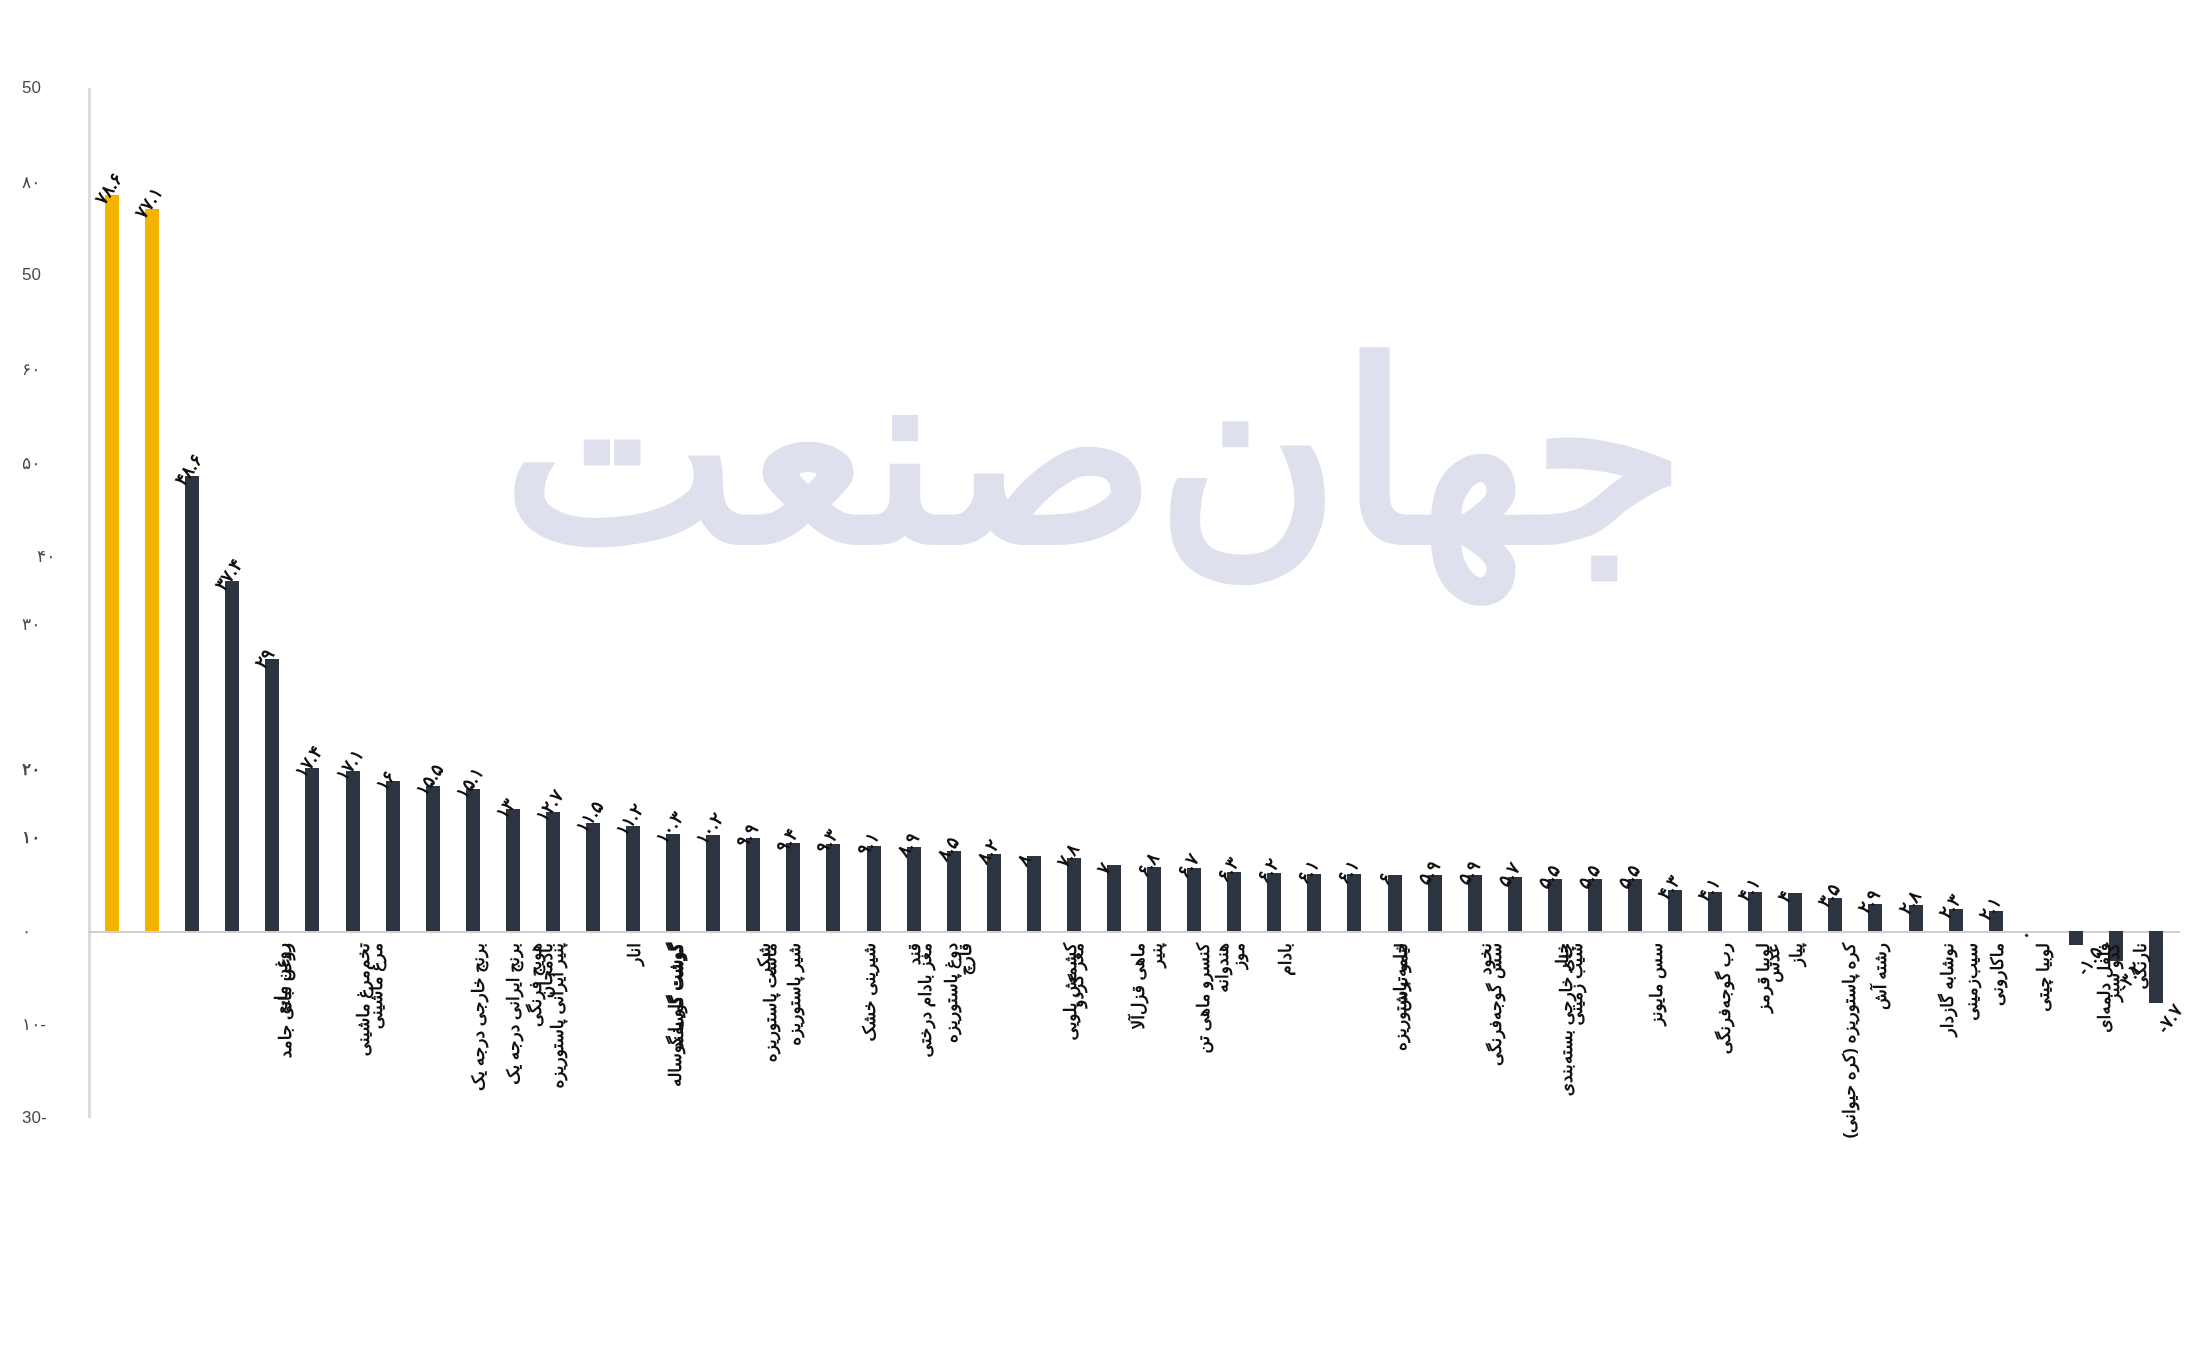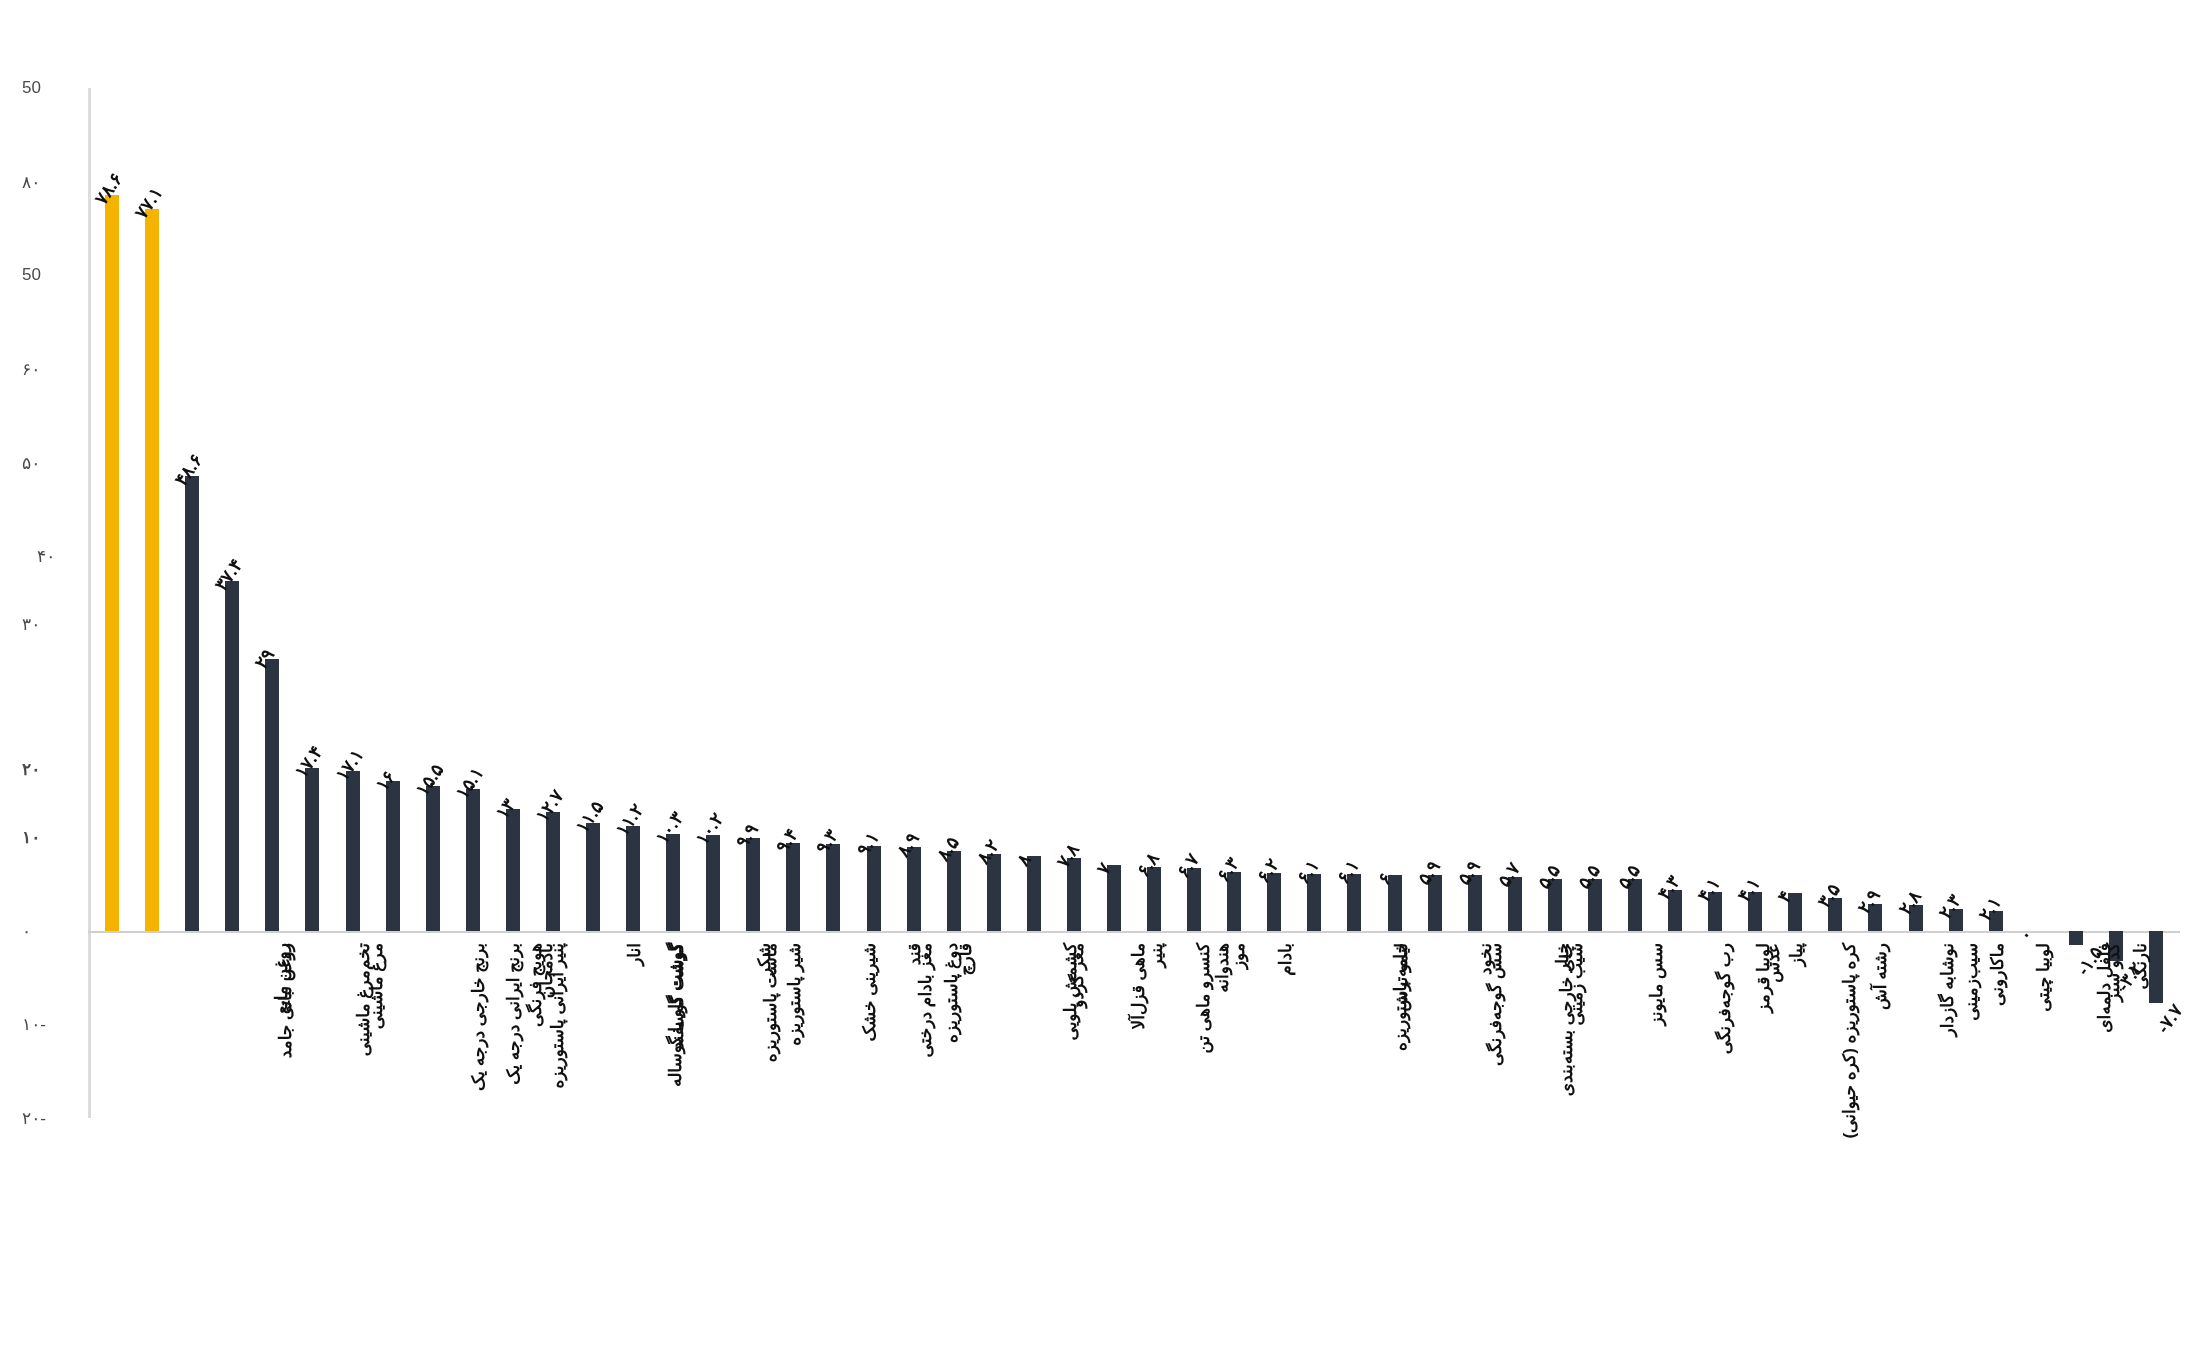--- a/index.html
+++ b/index.html
@@ -154,36 +154,37 @@
     transform-origin: right top;
     transform: translateX(8px) rotate(-90deg);
   }
 </style>
 </head>
 <body>
 
 <div id="chart-root">
 
 
+  <div class="watermark">جهان‌صنعت</div>
 
   <div class="plot-area">
     <div class="y-spine"></div>
     <div id="y-ticks">
         <div class="y-tick" style="top: 0px;">50</div>
         <div class="y-tick" style="top: 93.6364px;">۸۰</div>
         <div class="y-tick" style="top: 187.273px;">50</div>
         <div class="y-tick" style="top: 280.909px;">۶۰</div>
         <div class="y-tick" style="top: 374.545px;">۵۰</div>
         <div class="y-tick" style="top: 468.182px; margin-left: 15px;">۴۰</div>
         <div class="y-tick" style="top: 536px;">۳۰</div>
         <div class="y-tick" style="top: 681px; font-weight: bold;">۲۰</div>
         <div class="y-tick" style="top: 749.091px; font-weight: bold;">۱۰</div>
         <div class="y-tick" style="top: 842.727px;">۰</div>
         <div class="y-tick" style="top: 936.364px;">-۱۰</div>
-        <div class="y-tick" style="top: 1030px;">-۲۰</div>
+        <div class="y-tick" style="top: 1030px;">-30</div>
       </div>
     <div id="zero-line-holder">
         <div class="zero-line" style="top: 842.727px;"></div>
       </div>
     <div class="bars" id="bars">
         <div class="bar-slot">
           <div class="bar" style="top: 842.727px; height: 72.1px;"></div>
           <div class="bar-value below" style="top: 936.827px;">-۷.۷</div>
         </div>
         <div class="bar-slot">

